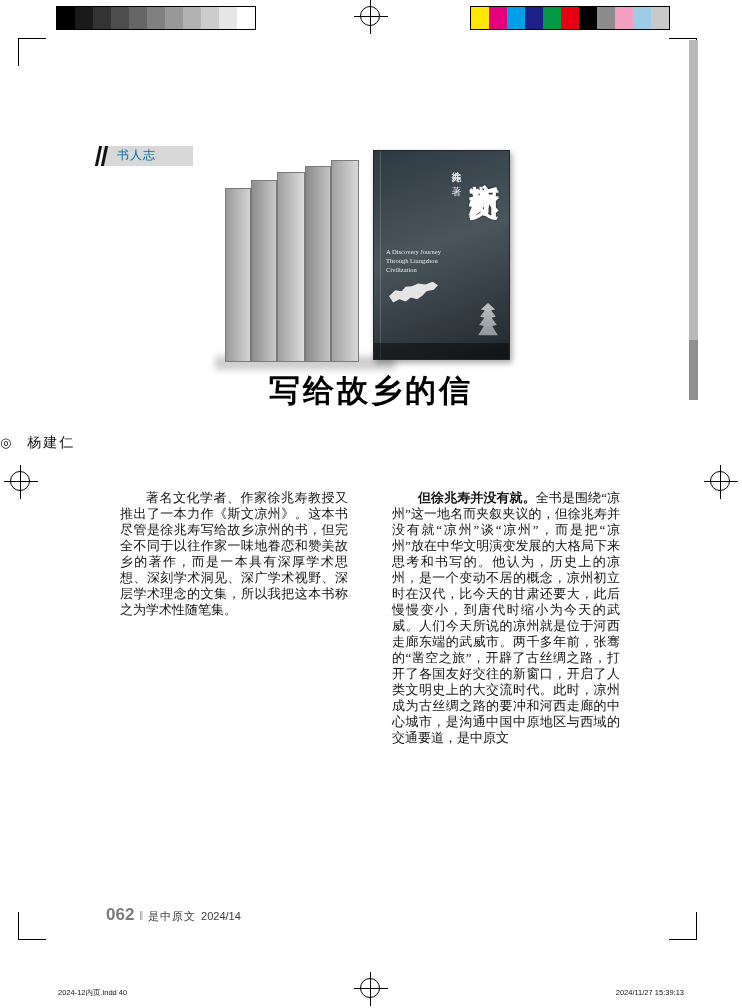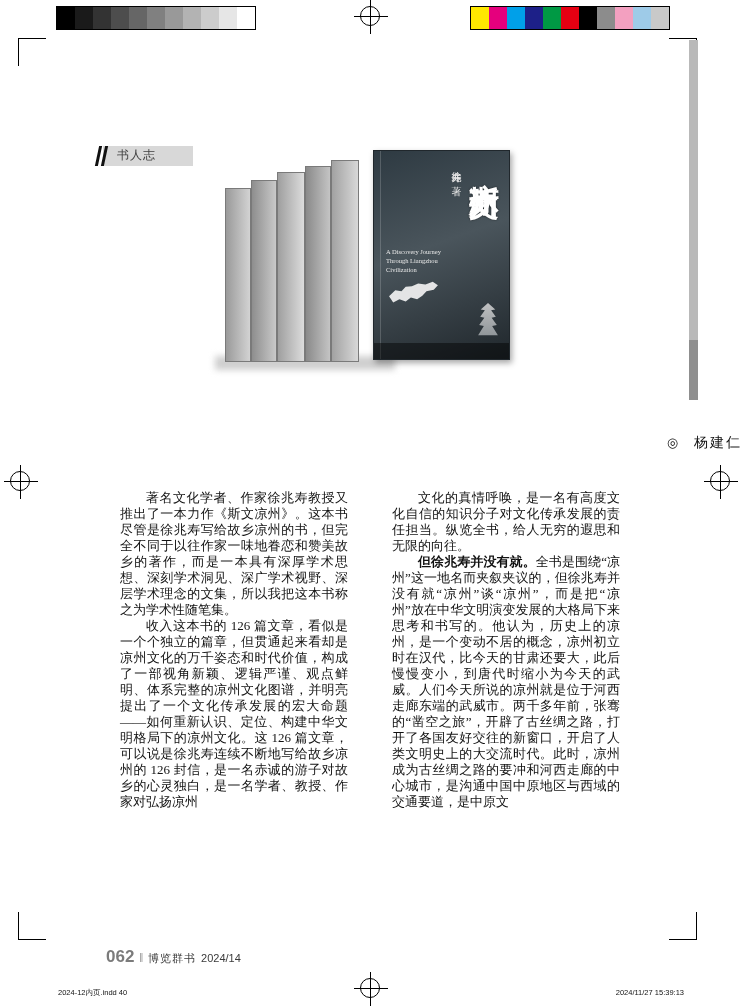--- a/index.html
+++ b/index.html
@@ -47,21 +47,21 @@
   
   .column-tag{
     position:absolute;left:103px;top:146px;width:90px;height:20px;
     background:#d8d8d8;
   }
   .column-tag .bars{position:absolute;left:-6px;top:0;width:14px;height:20px;}
   .column-tag .bars i{position:absolute;top:0;width:3px;height:20px;background:#111;transform:skewX(-12deg);}
   .column-tag .bars i:nth-child(1){left:0;}
   .column-tag .bars i:nth-child(2){left:6px;}
   .column-tag span{
-    position:absolute;left:14px;top:1px;font-size:12px;letter-spacing:1px;color:#404040;
+    position:absolute;left:14px;top:1px;font-size:12px;letter-spacing:1px;color:#0369a1;
     font-family:"Liberation Sans","DejaVu Sans",sans-serif;
   }
 
   
   .hero{position:absolute;left:205px;top:150px;width:420px;height:215px;}
   
   .spine{position:absolute;bottom:0;border:1px solid #7a7a7a;box-sizing:border-box;}
   .spine.s1{left:20px;top:38px;width:26px;height:174px;background:linear-gradient(90deg,#9a9a9a,#d3d3d3);}
   .spine.s2{left:46px;top:30px;width:26px;height:182px;background:linear-gradient(90deg,#8e8e8e,#c9c9c9);}
   .spine.s3{left:72px;top:22px;width:28px;height:190px;background:linear-gradient(90deg,#9f9f9f,#dcdcdc);}
@@ -103,35 +103,35 @@
   }
   .cover .band{position:absolute;left:0;bottom:0;width:100%;height:16px;background:rgba(0,0,0,.45);}
   .cover .spineline{position:absolute;left:6px;top:0;width:1px;height:100%;background:rgba(255,255,255,.18);}
 
   
   .article-title{
     position:absolute;left:0;right:0;top:370px;text-align:center;
     font-size:31px;font-weight:bold;letter-spacing:3px;color:#000;
   }
   .byline{
-    position:absolute;left:0;right:0;top:434px;text-align:right;
+    position:absolute;left:0;right:0;top:434px;text-align:left;
     font-size:14px;color:#111;letter-spacing:2px;
   }
   .byline .dot{display:inline-block;margin-right:14px;font-size:13px;}
 
   
   .cols{position:absolute;left:120px;top:490px;width:500px;height:390px;}
   .col{position:absolute;top:0;width:228px;font-size:13px;line-height:16px;color:#121212;text-align:justify;}
   .col.left{left:0;}
   .col.right{left:272px;}
   .col p{margin:0;text-indent:2em;}
   .col p.lead strong{font-weight:bold;}
 
   
-  .folio{position:absolute;left:106px;top:905px;display:flex;align-items:baseline;gap:5px;margin-top:42px;}
+  .folio{position:absolute;left:106px;top:905px;display:flex;align-items:baseline;gap:5px;}
   .folio .num{font-size:17px;font-weight:bold;color:#7b7b7b;font-family:"Liberation Sans","DejaVu Sans",sans-serif;}
   .folio .mark{font-size:13px;color:#7b7b7b;}
   .folio .name{font-size:11px;color:#3a3a3a;letter-spacing:1px;}
   .folio .issue{font-size:11px;color:#3a3a3a;font-family:"Liberation Sans","DejaVu Sans",sans-serif;}
 
   .slug-left{position:absolute;left:58px;top:988px;font-size:7.5px;color:#111;font-family:"Liberation Sans","DejaVu Sans",sans-serif;}
   .slug-right{position:absolute;right:58px;top:988px;font-size:7.5px;color:#111;font-family:"Liberation Sans","DejaVu Sans",sans-serif;}
 </style>
 </head>
 <body>
@@ -210,39 +210,38 @@
       <div class="spineline"></div>
       <div class="bigtitle">凉斯州文</div>
       <div class="author">徐兆寿 著</div>
       <div class="subtitle">A Discovery Journey Through Liangzhou Civilization</div>
       <div class="horse"></div>
       <div class="pagoda"></div>
       <div class="band"></div>
     </div>
   </div>
 
+  <div class="article-title">写给故乡的信</div>
 
   <div class="byline">
     <span class="dot">◎</span><span>杨建仁</span>
   </div>
 
   <div class="cols">
     <div class="col left">
       <p>著名文化学者、作家徐兆寿教授又推出了一本力作《斯文凉州》。这本书尽管是徐兆寿写给故乡凉州的书，但完全不同于以往作家一味地眷恋和赞美故乡的著作，而是一本具有深厚学术思想、深刻学术洞见、深广学术视野、深层学术理念的文集，所以我把这本书称之为学术性随笔集。</p>
-      <p>收入这本书的 126 篇文章，看似是一个个独立的篇章，但贯通起来看却是凉州文化的万千姿态和时代价值，构成了一部视角新颖、逻辑严谨、观点鲜明、体系完整的凉州文化图谱，并明亮提出了一个文化传承发展的宏大命题——如何重新认识、定位、构建中华文明格局下的凉州文化。这 126 篇文章，可以说是徐兆寿连续不断地写给故乡凉州的 126 封信，是一名赤诚的游子对故乡的心灵独白，是一名学者、教授、作家对弘扬凉州</p>
     </div>
     <div class="col right">
-      <p>文化的真情呼唤，是一名有高度文化自信的知识分子对文化传承发展的责任担当。纵览全书，给人无穷的遐思和无限的向往。</p>
       <p class="lead"><strong>但徐兆寿并没有就。</strong>全书是围绕“凉州”这一地名而夹叙夹议的，但徐兆寿并没有就“凉州”谈“凉州”，而是把“凉州”放在中华文明演变发展的大格局下来思考和书写的。他认为，历史上的凉州，是一个变动不居的概念，凉州初立时在汉代，比今天的甘肃还要大，此后慢慢变小，到唐代时缩小为今天的武威。人们今天所说的凉州就是位于河西走廊东端的武威市。两千多年前，张骞的“凿空之旅”，开辟了古丝绸之路，打开了各国友好交往的新窗口，开启了人类文明史上的大交流时代。此时，凉州成为古丝绸之路的要冲和河西走廊的中心城市，是沟通中国中原地区与西域的交通要道，是中原文</p>
     </div>
   </div>
 
   <div class="folio">
     <span class="num">062</span>
     <span class="mark">‖</span>
-    <span class="name">博览群书</span>
+    <span class="name">是中原文</span>
     <span class="issue">2024/14</span>
   </div>
 
   <div class="slug-left">2024-12内页.indd   40</div>
   <div class="slug-right">2024/11/27   15:39:13</div>
 
 </div>
 
 </body></html>

